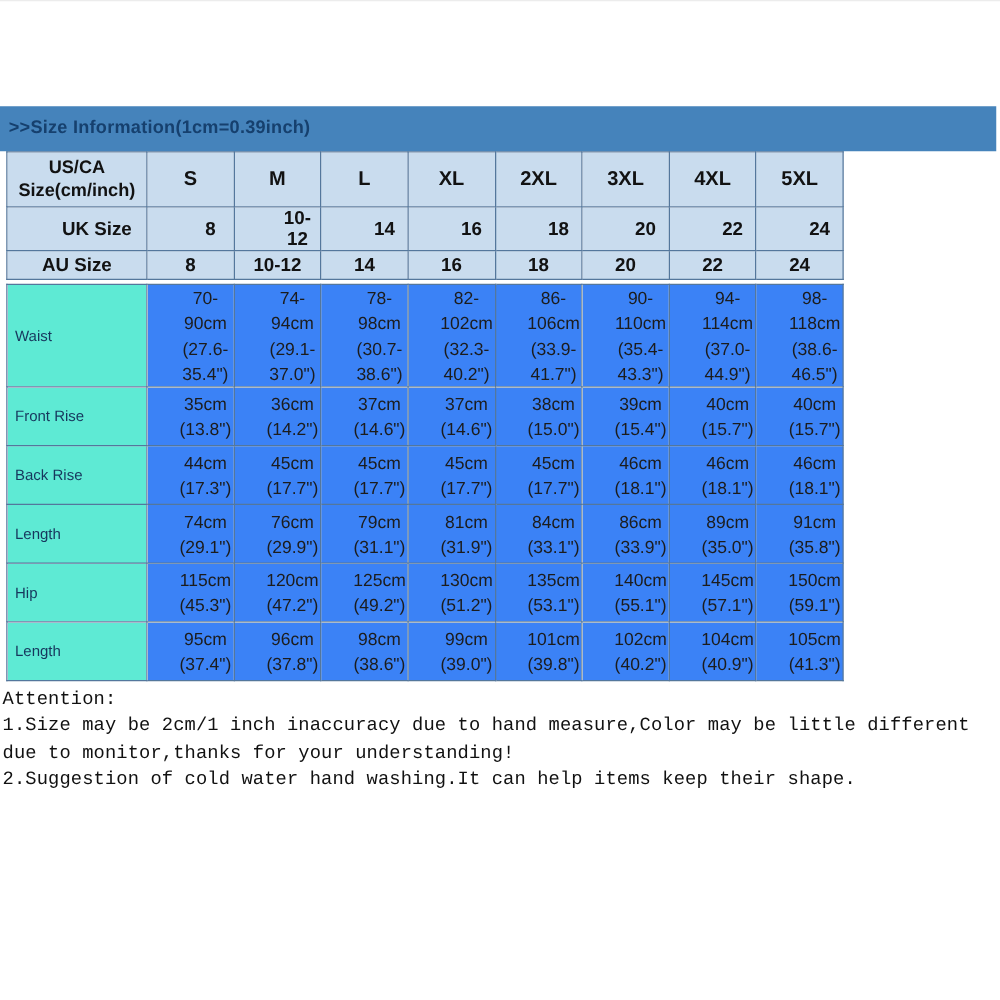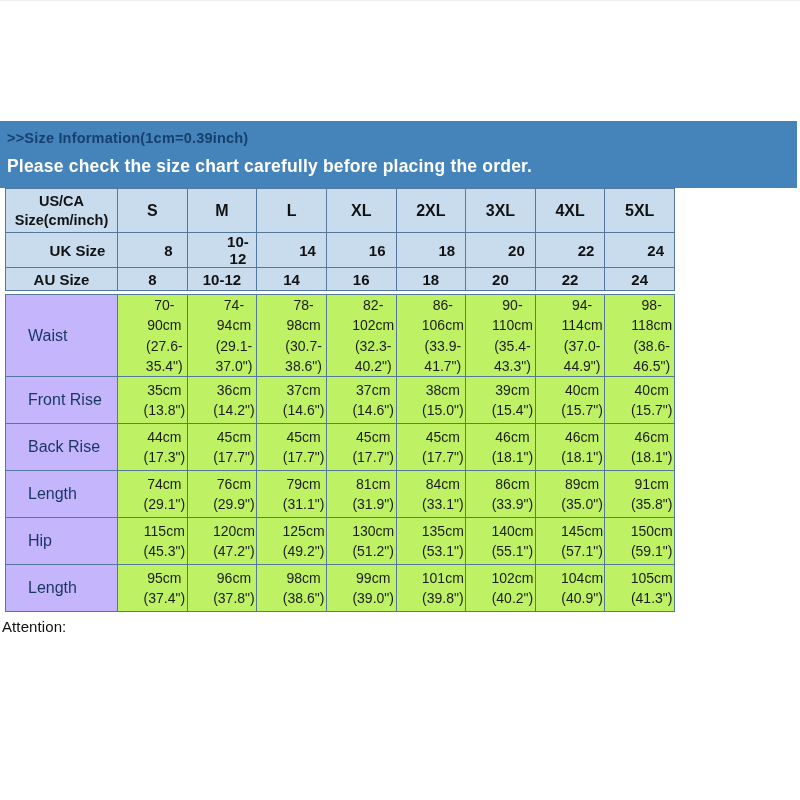--- a/index.html
+++ b/index.html
@@ -2,21 +2,21 @@
 <html><head>
 <meta charset="utf-8">
 <style>
   html,body{margin:0;padding:0;}
   body{
     width:800px;height:800px;background:#ffffff;
     font-family:"Liberation Sans",sans-serif;
     position:relative;overflow:hidden;
   }
   .sheet{position:absolute;top:0;left:0;width:800px;height:800px;border-top:1px solid #ececec;}
-  .content{margin-top:120px;}
+  .content{margin-top:84px;}
 
   
   .topbar{
     width:797px;background:#4583bb;
     padding:4px 0 6px 7px;box-sizing:border-box;
   }
   .size-info-line{
     color:#16406e;font-weight:bold;font-size:14.5px;line-height:26px;
     letter-spacing:.2px;
   }
@@ -37,44 +37,43 @@
   
   .tbl-sizes th,.tbl-sizes td{background:#c9dcee;color:#121212;}
   .r-head th{height:43px;font-size:16px;font-weight:bold;}
   .r-head th.corner{font-size:14.5px;line-height:1.3;}
   .r-uk th,.r-uk td{height:21px;font-size:15px;font-weight:bold;padding-left:32px;}
   .r-au th,.r-au td{height:22px;font-size:15px;font-weight:bold;}
 
   
   .tbl-measure{margin-top:3px;}
   .tbl-measure th.rowlab{
-    background:#c4b5fd;color:#17375d;font-weight:normal;font-size:16px;
-    text-align:left;padding-left:22px;
+    background:#5eead4;color:#17375d;font-weight:normal;font-size:12px;
+    text-align:left;padding-left:6px;
   }
   .tbl-measure td{
-    background:#bef264;height:46px;font-size:14px;color:#1c1c1c;line-height:1.45;padding-left:24px;
+    background:#3b82f6;height:46px;font-size:14px;color:#1c1c1c;line-height:1.45;padding-left:24px;
   }
   .tbl-measure tr.tall td{height:50px;}
 
   
   .attention{
     margin:4px 0 0 2px;width:795px;color:#111111;
     font-size:15px;line-height:1.42;letter-spacing:.1px;
   }
-  .attention div{margin:0;}
+  .attention div{margin:0;font-family:Liberation Mono, monospace;}
 </style>
 </head>
 <body>
 
 <div class="sheet">
   <div class="content">
 
     <div class="topbar">
       <div class="size-info-line">&gt;&gt;Size Information(1cm=0.39inch)</div>
-      <div class="notice-line">Please check the size chart carefully before placing the order.</div>
     </div>
 
     <table class="tbl tbl-sizes">
       <colgroup>
         <col class="c0">
           <col>
           <col>
           <col>
           <col>
           <col>
@@ -343,16 +342,18 @@
           <td>
               <div>105cm</div>
               <div>(41.3")</div>
             </td>
         </tr>
       </tbody>
     </table>
 
     <div class="attention">
       <div>Attention:</div>
+      <div>1.Size may be 2cm/1 inch inaccuracy due to hand measure,Color may be little different due to monitor,thanks for your understanding!</div>
+      <div>2.Suggestion of cold water hand washing.It can help items keep their shape.</div>
     </div>
 
   </div>
 </div>
 
 </body></html>

